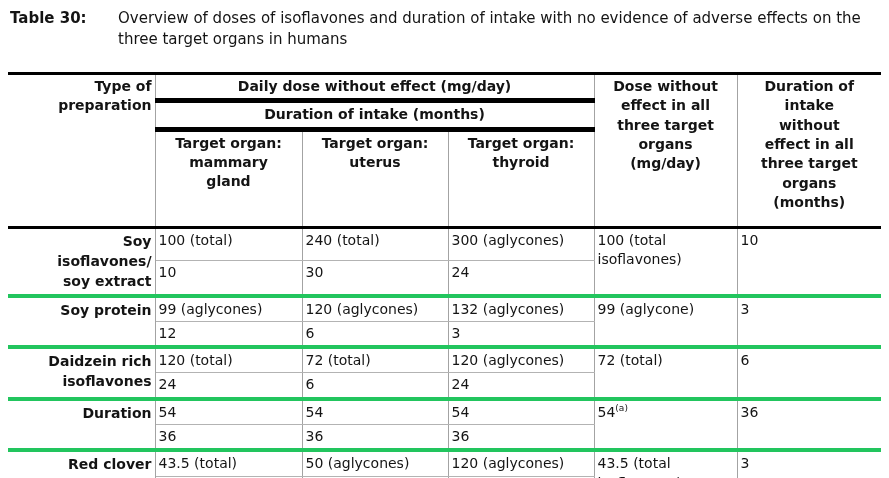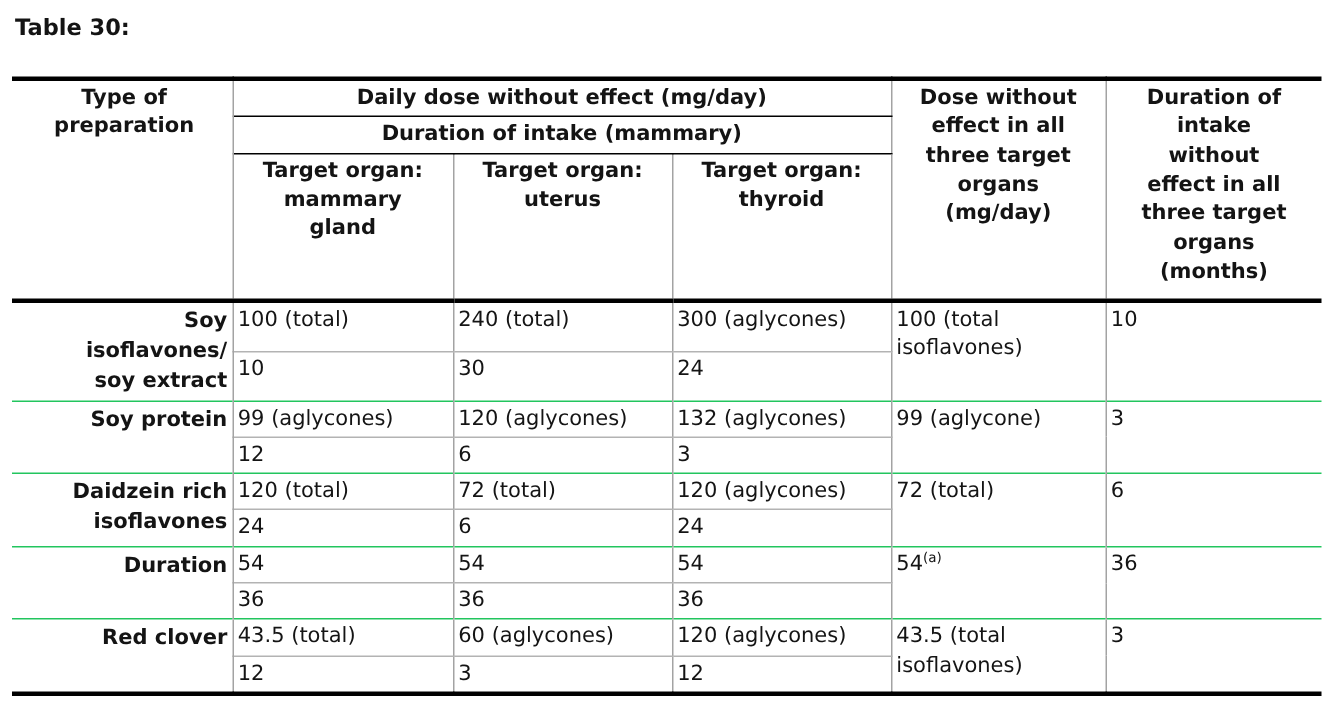--- a/index.html
+++ b/index.html
@@ -45,49 +45,53 @@
     line-height: 1.38;
     overflow: hidden;
   }
   .last { border-right: none; }
 
   thead th {
     font-weight: bold;
     text-align: center;
     white-space: pre-line;
   }
-  th.type-th { text-align: center; padding-left: 6px; }
-  th.span-head { border-bottom: 1px solid #000000; }
+  th.type-th { text-align: right; padding-left: 6px; }
+  th.span-head { border-bottom: 5px solid #000000; }
   th.hb { border-bottom: 3px solid #000; }
   tr.hrow-small { height: 18px; }
   tr.hrow-organs { height: 98px; margin-top: 36px; }
 
   tbody tr.dose-row { height: 22px; }
   tbody tr.months-row { height: 20px; }
-  tbody tr.g-start td { border-top: 1px solid #22c55e; margin-top: 44px; }
+  tbody tr.g-start td { border-top: 4px solid #22c55e; margin-top: 44px; }
 
   td.label-cell {
     text-align: right;
     font-weight: bold;
     white-space: pre-line;
     padding-left: 6px;
     line-height: 1.45;
   }
   td.num { text-align: left; }
   td.dose-cell { border-bottom: 1px solid #b3b3b3; }
   td.all-cell { text-align: left; white-space: pre-line; }
   sup.note-sup { font-size: 9px; line-height: 0; vertical-align: super; }
 </style>
 </head>
 <body>
 
 <div class="page">
 
   <div class="caption">
     <span class="caption-label">Table 30:</span>
+    <span class="caption-body">
+      <span class="caption-line1">Overview of doses of isoflavones and duration of intake with no evidence of adverse</span>
+      <span class="caption-line2">effects on the three target organs in humans</span>
+    </span>
   </div>
 
   <table class="doses">
     <colgroup>
       <col style="width:147px">
         <col style="width:147px">
         <col style="width:146px">
       <col style="width:146px">
         <col style="width:143px">
         <col style="width:144px">
@@ -104,21 +108,21 @@
 (mg/day)</th>
         <th class="hb last" rowspan="3">Duration of
 intake
 without
 effect in all
 three target
 organs
 (months)</th>
       </tr>
       <tr class="hrow-small">
-        <th class="span-head" colspan="3">Duration of intake (mammary)</th>
+        <th class="span-head" colspan="3">Duration of intake (months)</th>
       </tr>
       <tr class="hrow-organs">
         <th class="hb">Target organ:
 mammary
 gland</th>
         <th class="hb">Target organ:
 uterus</th>
         <th class="hb">Target organ:
 thyroid</th>
       </tr>
@@ -181,21 +185,21 @@
       </tr>
       <tr class="months-row">
         <td class="num">36</td>
         <td class="num">36</td>
         <td class="num">36</td>
       </tr>
 
       <tr class="dose-row g-start">
         <td class="label-cell" rowspan="2">Red clover</td>
         <td class="num dose-cell">43.5 (total)</td>
-        <td class="num dose-cell">60 (aglycones)</td>
+        <td class="num dose-cell">50 (aglycones)</td>
         <td class="num dose-cell">120 (aglycones)</td>
         <td class="all-cell" rowspan="2">43.5 (total
 isoflavones)</td>
         <td class="num last" rowspan="2">3</td>
       </tr>
       <tr class="months-row">
         <td class="num">12</td>
         <td class="num">3</td>
         <td class="num">12</td>
       </tr>

